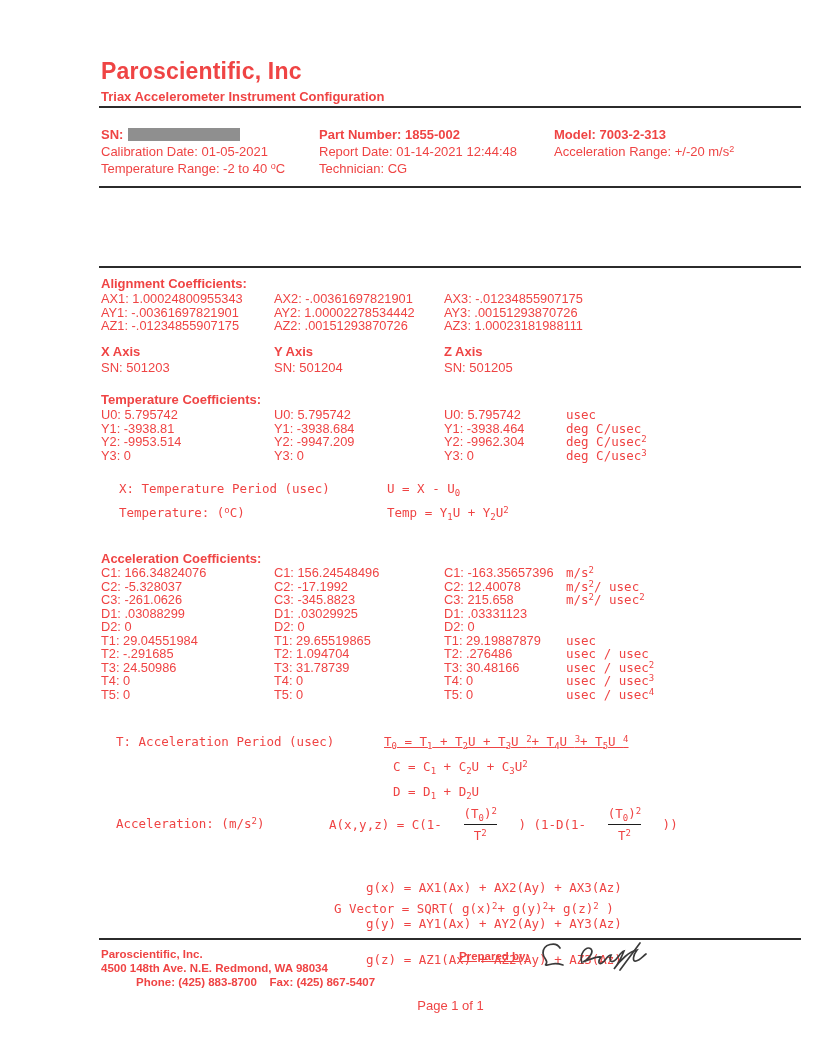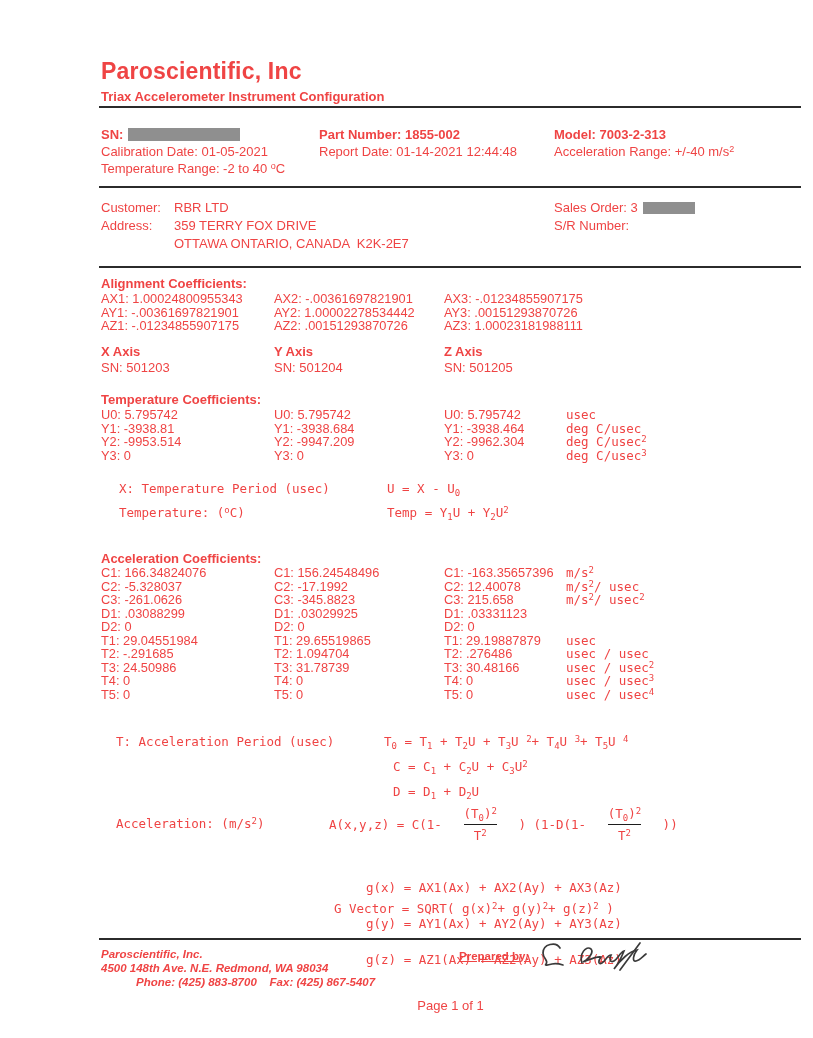--- a/index.html
+++ b/index.html
@@ -47,36 +47,26 @@
   <div class="abs page-title" style="left:57px; top:58px;">Paroscientific, Inc</div>
   <div class="abs doc-subtitle" style="left:57px; top:89px;">Triax Accelerometer Instrument Configuration</div>
   <div class="hr" style="top:106px;"></div>
 
   <div class="abs info-grid" style="left:57px; top:126px;">
     <div class="b"><span>SN:</span><span class="redact sn"></span></div>
     <div class="b">Part Number: 1855-002</div>
     <div class="b">Model: 7003-2-313</div>
     <div>Calibration Date: 01-05-2021</div>
     <div>Report Date: 01-14-2021 12:44:48</div>
-    <div><span>Acceleration Range: +/-40 m/s</span><sup>2</sup></div>
+    <div><span>Acceleration Range: +/-20 m/s</span><sup>2</sup></div>
     <div><span>Temperature Range: -2 to 40 </span><sup>o</sup><span>C</span></div>
+    <div>Technician: CG</div>
   </div>
   <div class="hr" style="top:186px;"></div>
 
-  <div class="abs cust-grid" style="left:57px; top:199px;">
-    <div>Customer:</div>
-    <div>RBR LTD</div>
-    <div><span>Sales Order: 3</span><span class="redact so"></span></div>
-    <div>Address:</div>
-    <div>359 TERRY FOX DRIVE</div>
-    <div>S/R Number:</div>
-    <div></div>
-    <div style="white-space:pre;">OTTAWA ONTARIO, CANADA  K2K-2E7</div>
-    <div></div>
-  </div>
   <div class="hr" style="top:266px;"></div>
 
   <div class="abs sec-title" style="left:57px; top:276px;">Alignment Coefficients:</div>
   <div class="abs axis-grid" style="left:57px; top:292px; line-height:13.5px; font-size:12.8px;">
     <div>AX1: 1.00024800955343</div>
     <div>AX2: -.00361697821901</div>
     <div>AX3: -.01234855907175</div>
     <div>AY1: -.00361697821901</div>
     <div>AY2: 1.00002278534442</div>
     <div>AY3: .00151293870726</div>
@@ -157,21 +147,21 @@
     <div>T4: 0</div>
     <div>T4: 0</div>
     <div class="mono"><span>usec / usec</span><sup>3</sup></div>
     <div>T5: 0</div>
     <div>T5: 0</div>
     <div>T5: 0</div>
     <div class="mono"><span>usec / usec</span><sup>4</sup></div>
   </div>
 
   <div class="abs mono" style="left:72px; top:734px;">T: Acceleration Period (usec)</div>
-  <div class="abs mono" style="left:340px; top:734px;"><span>T</span><sub>0</sub><span> = T</span><sub>1</sub><span> + T</span><sub>2</sub><span>U + T</span><sub>3</sub><span>U </span><sup>2</sup><span>+ T</span><sub>4</sub><span>U </span><sup>3</sup><span>+ T</span><sub>5</sub><span>U </span><sup>4</sup></div>
+  <div class="abs mono" style="left:340px; top:734px;text-decoration:underline;"><span>T</span><sub>0</sub><span> = T</span><sub>1</sub><span> + T</span><sub>2</sub><span>U + T</span><sub>3</sub><span>U </span><sup>2</sup><span>+ T</span><sub>4</sub><span>U </span><sup>3</sup><span>+ T</span><sub>5</sub><span>U </span><sup>4</sup></div>
   <div class="abs mono" style="left:349px; top:759px;"><span>C = C</span><sub>1</sub><span> + C</span><sub>2</sub><span>U + C</span><sub>3</sub><span>U</span><sup>2</sup></div>
   <div class="abs mono" style="left:349px; top:784px;"><span>D = D</span><sub>1</sub><span> + D</span><sub>2</sub><span>U</span></div>
 
   <div class="abs mono" style="left:72px; top:816px;"><span>Acceleration: (m/s</span><sup>2</sup><span>)</span></div>
   <div class="abs mono accel-a-row" style="left:285px; top:798px;">
     <span style="white-space:pre;">A(x,y,z) = C(1- </span>
     <span class="frac">
       <span class="num"><span>(T</span><sub>0</sub><span>)</span><sup>2</sup></span>
       <span class="den"><span>T</span><sup>2</sup></span>
     </span>
@@ -184,21 +174,21 @@
   </div>
 
   <div class="abs mono g-lines" style="left:322px; top:858px;">
     <div>g(x) = AX1(Ax) + AX2(Ay) + AX3(Az)</div>
     <div>g(y) = AY1(Ax) + AY2(Ay) + AY3(Az)</div>
     <div>g(z) = AZ1(Ax) + AZ2(Ay) + AZ3(Az)</div>
   </div>
   <div class="abs mono" style="left:290px; top:901px;"><span>G Vector = SQRT( g(x)</span><sup>2</sup><span>+ g(y)</span><sup>2</sup><span>+ g(z)</span><sup>2</sup><span> )</span></div>
 
   <div class="hr" style="top:938px;"></div>
-  <div class="abs footer-small" style="left:57px; top:947px;font-style:italic;">
+  <div class="abs footer-small" style="left:57px; top:947px;">
     <div>Paroscientific, Inc.</div>
     <div>4500 148th Ave. N.E. Redmond, WA 98034</div>
     <div style="white-space:pre;padding-left:35px;">Phone: (425) 883-8700    Fax: (425) 867-5407</div>
   </div>
   <div class="abs footer-small" style="left:415px; top:949px;text-decoration:underline;">Prepared by:</div>
   <div class="abs sig" style="left:492px; top:936px;">
     <svg width="135" height="45" viewBox="0 0 135 45">
       <g fill="none" stroke="#3a3a3a" stroke-width="1.7" stroke-linecap="round">
         <path d="M24,12 C20,5 7,8 7,17 C7,23 13,24 10,28 C8,30 12,29 16,28 C20,27 24,28 27,29"></path>
         <path d="M46,27 C43,18 50,9 55,13 C58,16 53,23 47,26 C55,23 61,20 65,21 C62,25 62,29 66,27 C70,25 71,19 75,19 C73,23 74,27 78,25 C82,23 84,16 88,15 C86,20 82,28 78,33 C84,24 94,15 101,14 C97,19 96,26 100,25 C104,24 107,20 110,18"></path>

